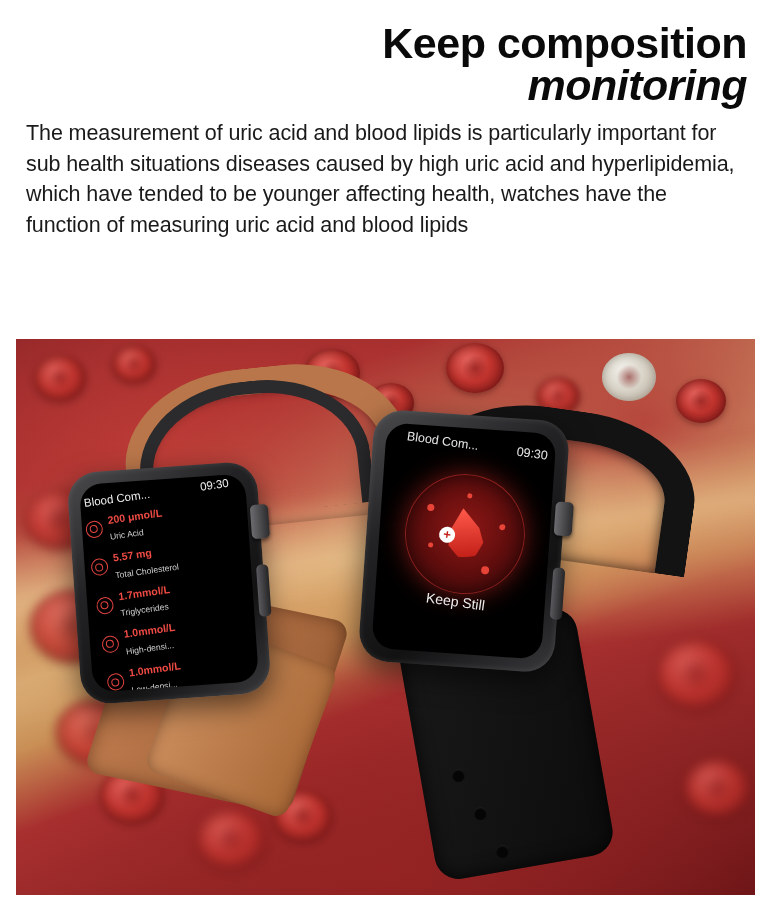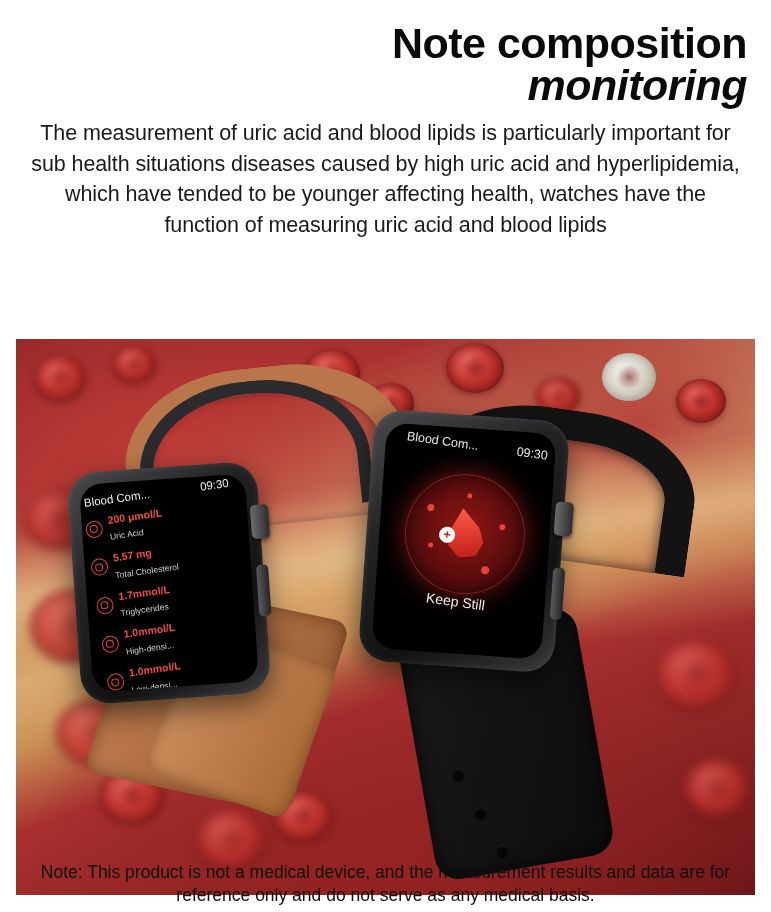--- a/index.html
+++ b/index.html
@@ -27,21 +27,21 @@
     font-size: 43px;
     line-height: 0.98;
     letter-spacing: -0.5px;
     padding: 22px 24px 0 24px;
     color: #0a0a0a;
   }
   .headline .line1 { display: block; }
   .headline .line2 { display: block; font-style: italic; }
 
   .subhead {
-    text-align: center;
+    text-align: left;
     font-size: 21.5px;
     line-height: 1.42;
     color: #1a1a1a;
     padding: 12px 26px 0 26px;
     letter-spacing: -0.1px;
   }
   .subhead p { margin: 0; }
 
   
   .photo {
@@ -305,21 +305,21 @@
     line-height: 1.28;
     color: #0f0f0f;
   }
 </style>
 </head>
 <body>
 
 <div class="page">
 
   <div class="headline">
-    <span class="line1">Note composition</span>
+    <span class="line1">Keep composition</span>
     <span class="line2">monitoring</span>
   </div>
 
   <div class="subhead">
     <p>The measurement of uric acid and blood lipids is particularly important for sub health situations diseases caused by high uric acid and hyperlipidemia, which have tended to be younger affecting health, watches have the function of measuring uric acid and blood lipids</p>
   </div>
 
   <div class="photo">
     <div class="bg-vessel"></div>
     <div class="vessel-band"></div>
@@ -432,17 +432,14 @@
               <div class="microdot" style="left:56px; top:18px; width:5px; height:5px;"></div>
             </div>
             <div class="keepstill">Keep Still</div>
           </div>
         </div>
       </div>
 
     </div>
   </div>
 
-  <div class="note">
-    <span>Note: This product is not a medical device, and the measurement results and data are for reference only and do not serve as any medical basis.</span>
-  </div>
 
 </div>
 
 </body></html>

